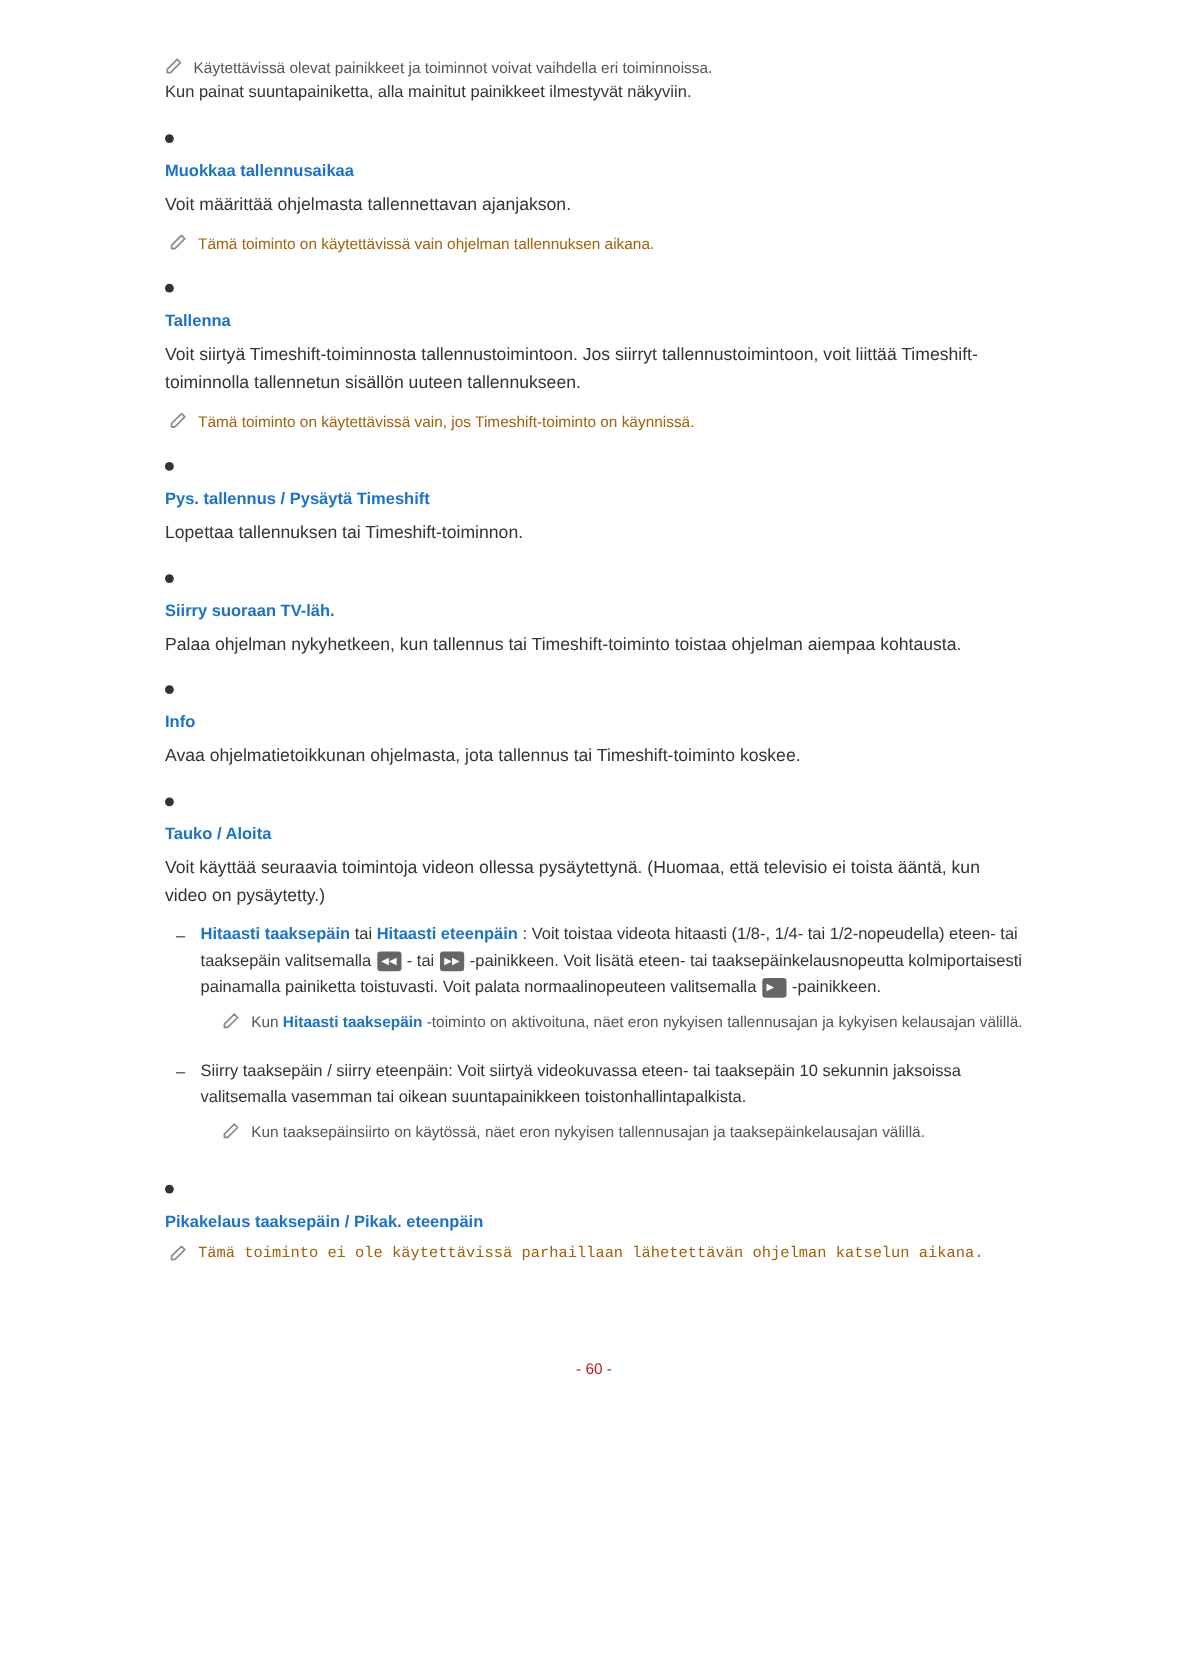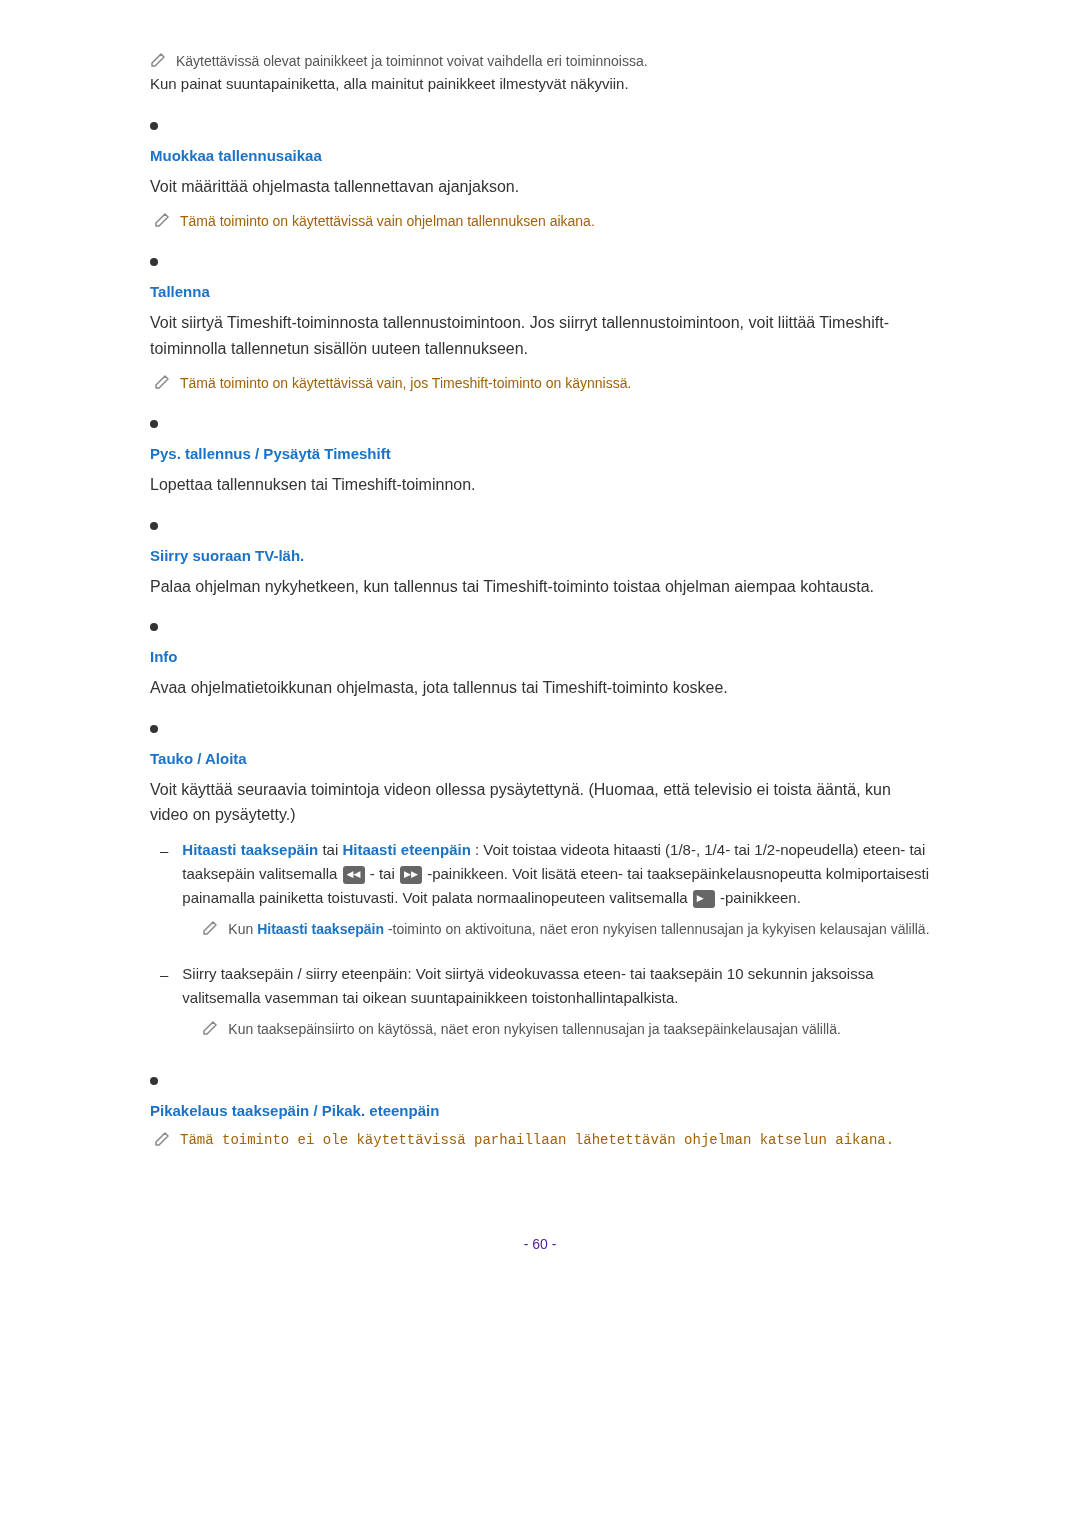--- a/index.html
+++ b/index.html
@@ -156,21 +156,21 @@
       background: #555;
       color: #fff;
       font-size: 10px;
       border-radius: 2px;
       vertical-align: middle;
       margin: 0 1px;
     }
 
     .page-footer {
       text-align: center;
-      color: #4c1d95;
+      color: #b91c1c;
       font-size: 14px;
       margin-top: 60px;
       padding-top: 10px;
     }
 
     .pencil-svg {
       width: 16px;
       height: 16px;
       flex-shrink: 0;
       margin-top: 2px;

